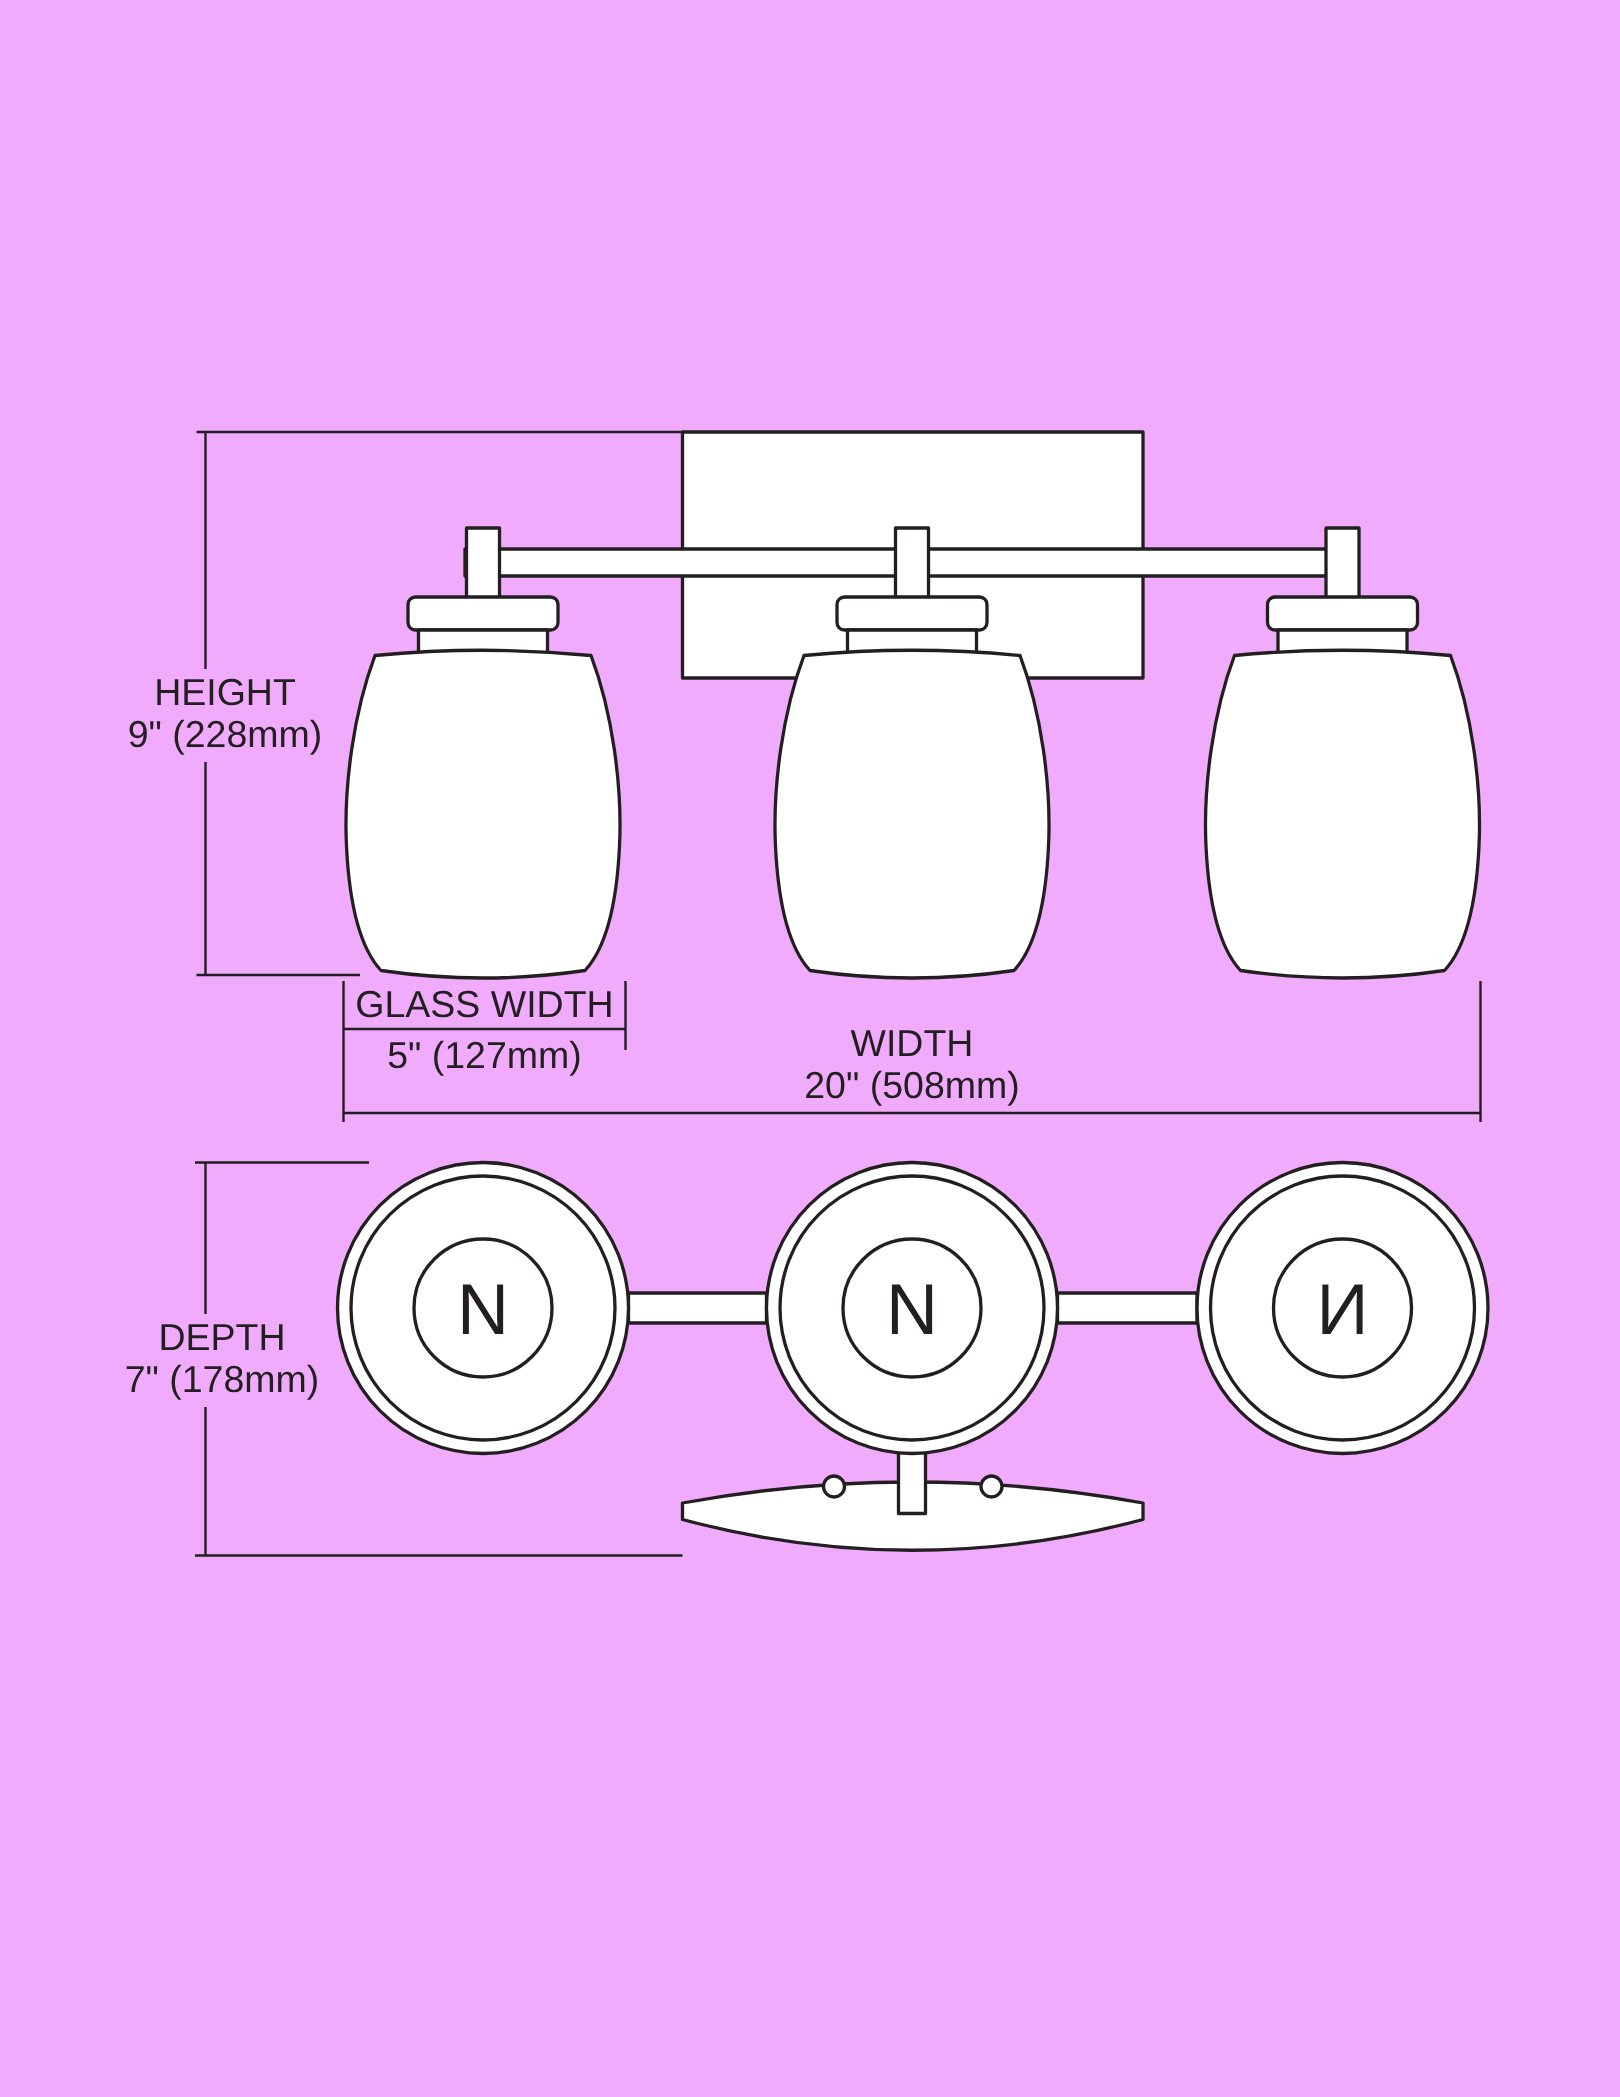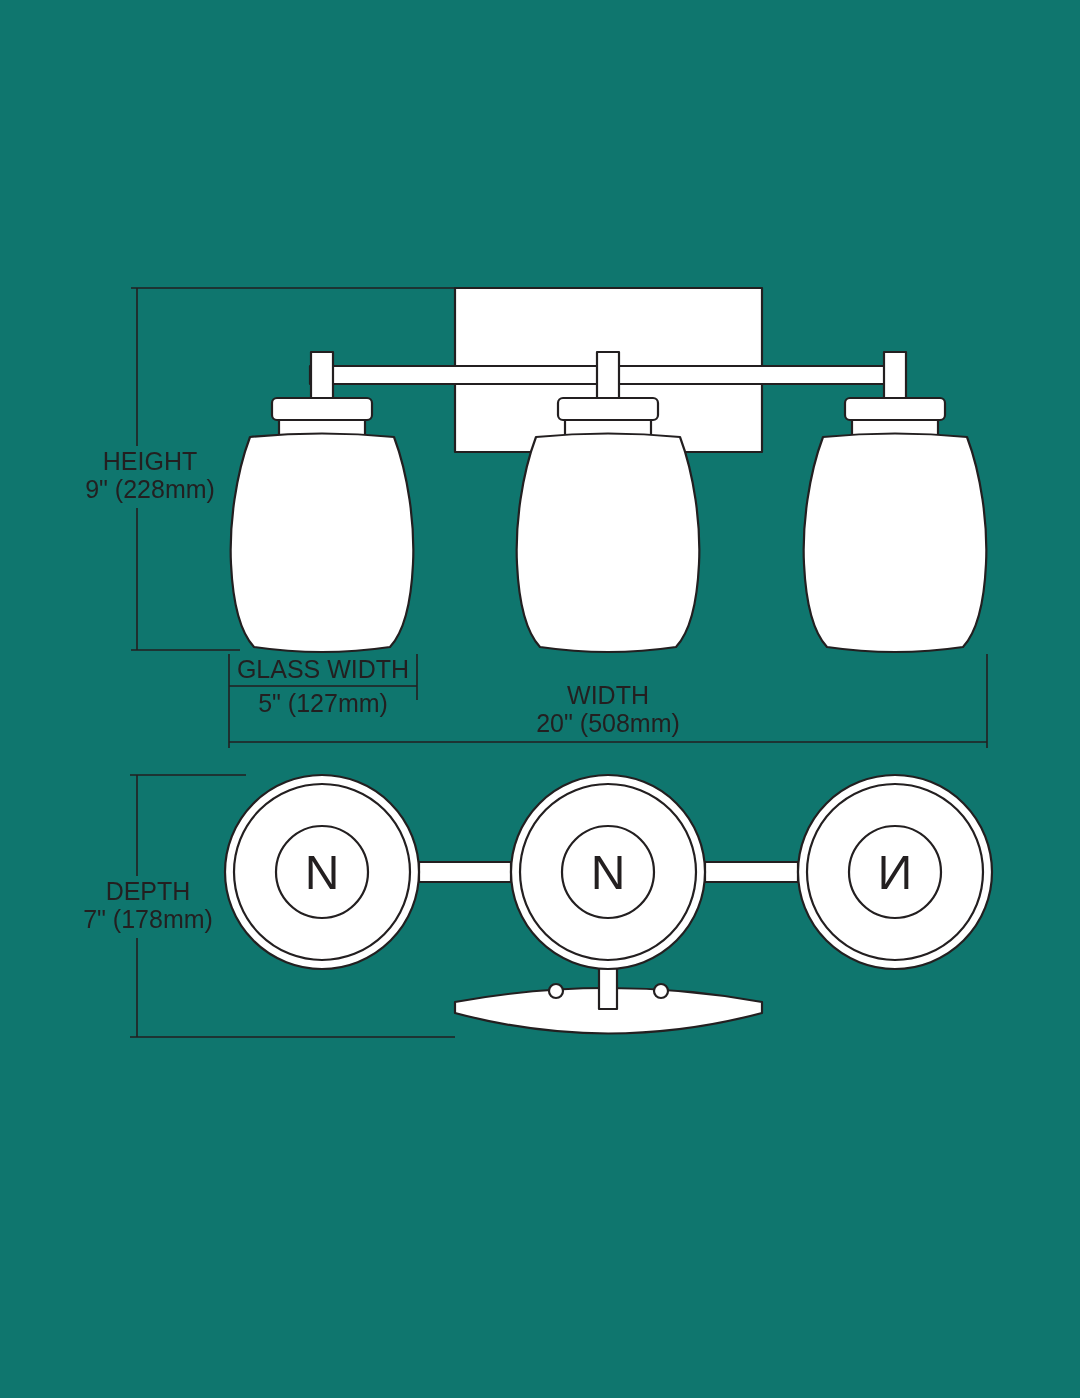--- a/index.html
+++ b/index.html
@@ -1,16 +1,16 @@
 <!DOCTYPE html>
 <html><head>
 <meta charset="utf-8">
 <style>
   html,body{margin:0;padding:0;background:#ffffff;}
-  .canvas{position:relative;width:1080px;height:1398px;background:#0f766e;overflow:hidden;}
+  .canvas{position:relative;width:1080px;height:1398px;background:#f0abfc;overflow:hidden;}
   svg{position:absolute;left:0;top:0;}
   .stw{fill:#ffffff;stroke:#231f20;stroke-width:2.2;stroke-linejoin:round;}
   .st {fill:none;stroke:#231f20;stroke-width:2.2;stroke-linejoin:round;stroke-linecap:round;}
   .dim{fill:none;stroke:#231f20;stroke-width:1.6;stroke-linecap:butt;}
   .txt{fill:#231f20;font-family:"Liberation Sans",sans-serif;font-size:25px;text-anchor:middle;}
   .sym{fill:#231f20;font-family:"Liberation Sans",sans-serif;font-size:48px;text-anchor:middle;}
 </style>
 </head>
 <body>
 

